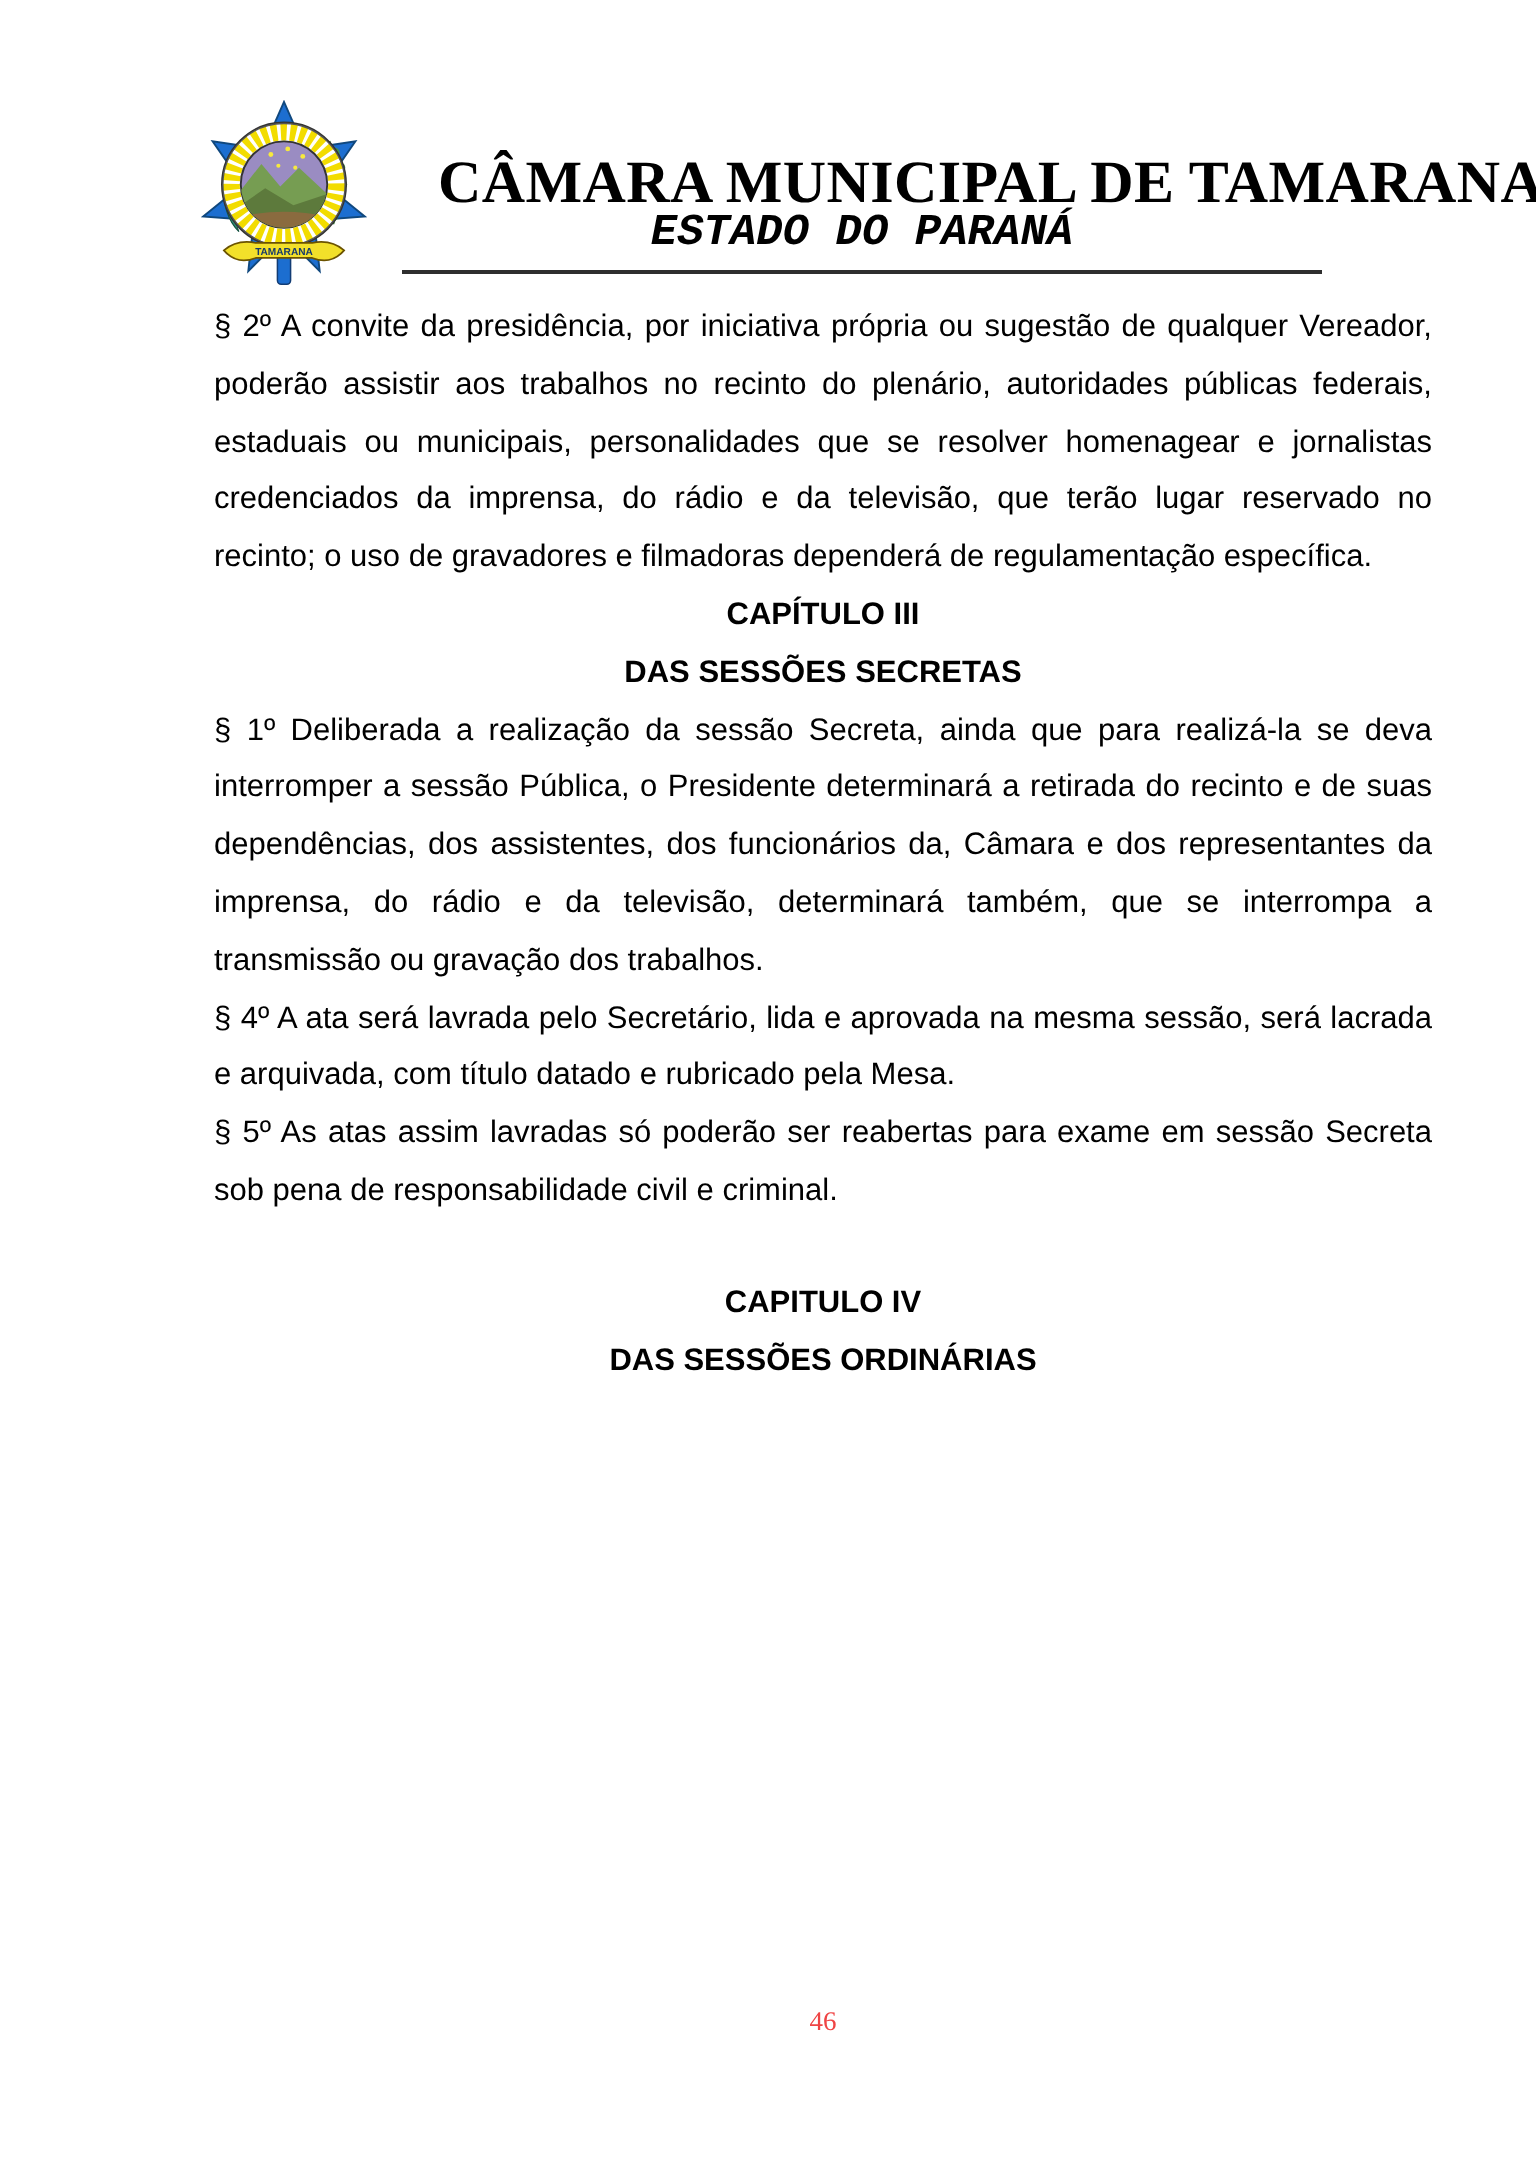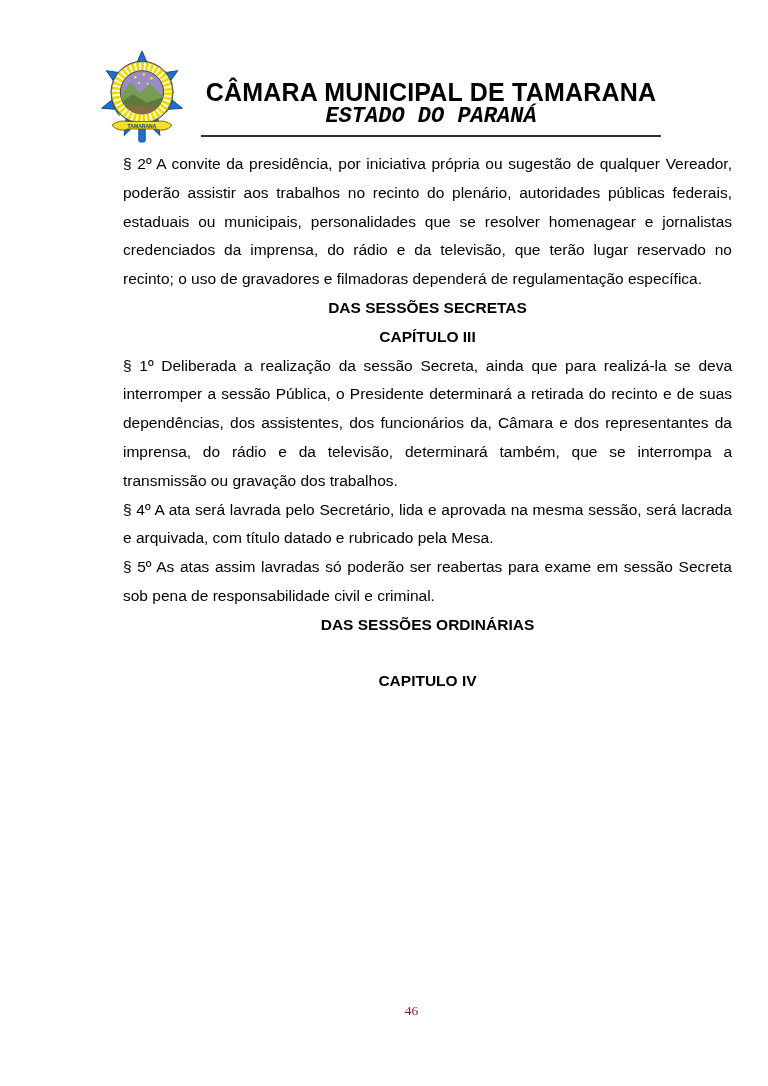--- a/index.html
+++ b/index.html
@@ -15,43 +15,43 @@
   .crest{
     position:absolute;left:93px;top:50px;width:98px;height:94px;
   }
   .header-text{
     position:absolute;left:201px;top:78px;width:460px;
     text-align:center;
     border-bottom:2px solid #2e2e2e;
     padding-bottom:7px;
   }
   .header-title{
-    font-family:Liberation Sans, sans-serif;
-    font-weight:bold;font-size:25px;line-height:28px;
-    letter-spacing:.2px;white-space:nowrap;
+    font-family:Liberation Serif, serif;
+    font-weight:bold;font-size:30px;line-height:28px;
+    letter-spacing:.2px;white-space:nowrap;margin-left:18px;
   }
   .header-subtitle{
     font-family:Liberation Mono, monospace;
     font-weight:bold;font-style:italic;font-size:22px;line-height:22px;
   }
   
   .doc-body{
     position:absolute;left:107px;top:150px;width:609px;
-    font-size:15.5px;line-height:28.8px;margin-left:16px;
+    font-size:15.5px;line-height:28.8px;
   }
   .doc-body p{margin:0;}
   .para{text-align:justify;}
   .heading{text-align:center;font-weight:bold;}
   .space-before{margin-top:27px !important;}
   
   .page-number{
     position:absolute;left:107px;top:1003px;width:609px;
     text-align:center;
     font-family:"Liberation Serif","DejaVu Serif",serif;
-    font-size:13.5px;color:#7f1d1d;
+    font-size:13.5px;color:#ef4444;
   }
 </style>
 </head>
 <body>
 
 <div class="page">
 
   <svg class="crest" viewBox="0 0 100 100" aria-hidden="true">
 
     <rect x="46.5" y="62" width="7" height="36" rx="2" stroke="#123c74" stroke-width="0.8" fill="#1c6ed0"></rect>
@@ -97,24 +97,24 @@
     </g>
   </svg>
 
   <div class="header-text">
     <div class="header-title">CÂMARA MUNICIPAL DE TAMARANA</div>
     <div class="header-subtitle">ESTADO DO PARANÁ</div>
   </div>
 
   <div class="doc-body">
       <p class="para">§ 2º A convite da presidência, por iniciativa própria ou sugestão de qualquer Vereador, poderão assistir aos trabalhos no recinto do plenário, autoridades públicas federais, estaduais ou municipais, personalidades que se resolver homenagear e jornalistas credenciados da imprensa, do rádio e da televisão, que terão lugar reservado no recinto; o uso de gravadores e filmadoras dependerá de regulamentação específica.</p>
+      <p class="heading">CAPÍTULO III</p>
       <p class="heading">DAS SESSÕES SECRETAS</p>
-      <p class="heading">CAPÍTULO III</p>
       <p class="para">§ 1º Deliberada a realização da sessão Secreta, ainda que para realizá-la se deva interromper a sessão Pública, o Presidente determinará a retirada do recinto e de suas dependências, dos assistentes, dos funcionários da, Câmara e dos representantes da imprensa, do rádio e da televisão, determinará também, que se interrompa a transmissão ou gravação dos trabalhos.</p>
       <p class="para">§ 4º A ata será lavrada pelo Secretário, lida e aprovada na mesma sessão, será lacrada e arquivada, com título datado e rubricado pela Mesa.</p>
       <p class="para">§ 5º As atas assim lavradas só poderão ser reabertas para exame em sessão Secreta sob pena de responsabilidade civil e criminal.</p>
+      <p class="heading space-before">CAPITULO IV</p>
       <p class="heading">DAS SESSÕES ORDINÁRIAS</p>
-      <p class="heading space-before">CAPITULO IV</p>
     </div>
 
   <div class="page-number">46</div>
 
 </div>
 
 </body></html>

